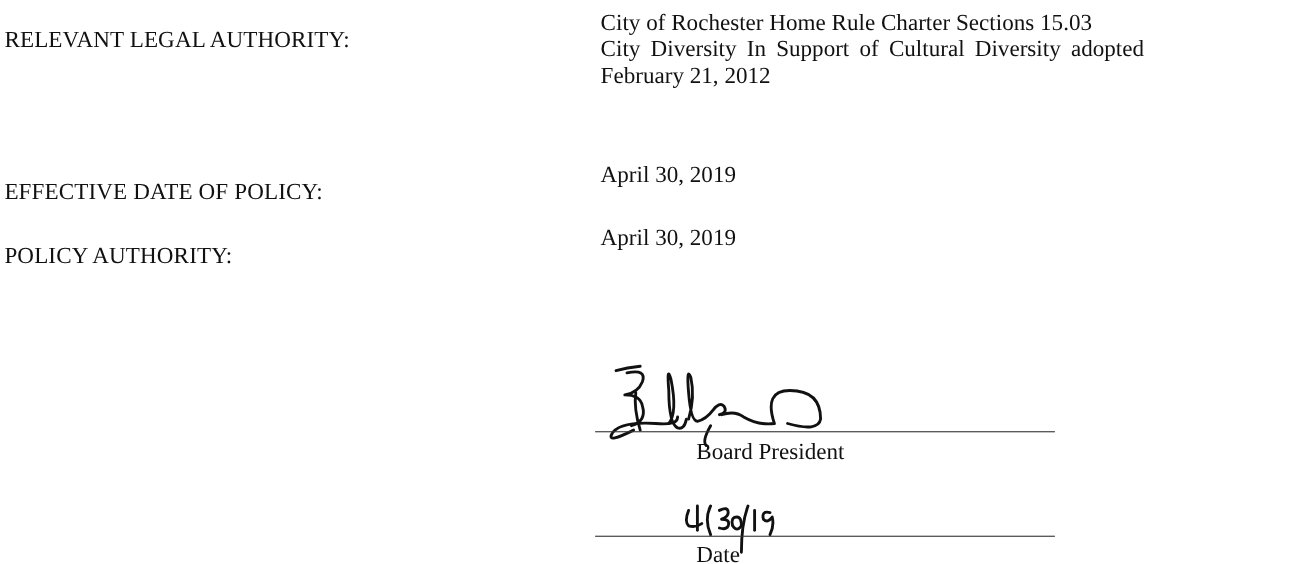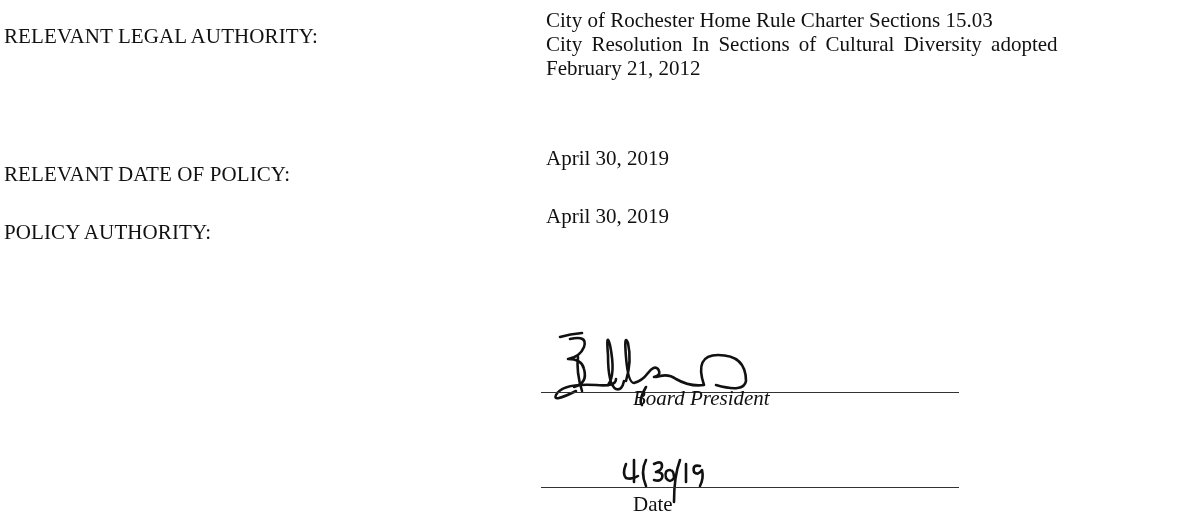--- a/index.html
+++ b/index.html
@@ -15,27 +15,27 @@
     .caption { position: absolute; white-space: nowrap; }
     svg { position: absolute; overflow: visible; }
   </style>
 </head>
 <body>
 
 <div>
   <div class="lbl" style="top:8px;">RELEVANT LEGAL AUTHORITY:</div>
   <div class="val" style="top:8px;">
     <div>City of Rochester Home Rule Charter Sections 15.03</div>
-    <div style="word-spacing:4px;">City Resolution In Sections of Cultural Diversity adopted</div>
+    <div style="word-spacing:4px;">City Diversity In Support of Cultural Diversity adopted</div>
     <div>February 21, 2012</div>
   </div>
 </div>
 
 <div>
-  <div class="lbl" style="top:146px;">RELEVANT DATE OF POLICY:</div>
+  <div class="lbl" style="top:146px;">EFFECTIVE DATE OF POLICY:</div>
   <div class="val" style="top:146px;">April 30, 2019</div>
 </div>
 
 <div>
   <div class="lbl" style="top:204px;">POLICY AUTHORITY:</div>
   <div class="val" style="top:204px;">April 30, 2019</div>
 </div>
 
 <div>
   <svg style="left:548px; top:325px;" width="260" height="90" viewBox="0 0 260 90">
@@ -44,21 +44,21 @@
       <path d="M22 14 q18 -4 14 8 q-4 10 -16 12 q14 0 16 10 q4 14 -10 18"></path>
       <path d="M30 32 q-2 14 4 34"></path>
       <path d="M28 66 q-24 12 -20 4 q6 -12 40 -10 q20 2 20 -6"></path>
       <path d="M60 60 q8 -10 2 -40 q-4 -14 -2 10 q0 30 8 34 q6 2 8 -8"></path>
       <path d="M78 56 q6 -20 2 -38 q-4 -10 -2 14 q2 26 8 26 q8 -2 14 -10 q6 -8 10 -4 q4 6 -4 8"></path>
       <path d="M108 52 q12 -4 20 2 q14 8 28 6 q-10 -30 14 -30 q28 0 28 26 q-2 12 -30 4"></path>
       <path d="M98 62 q-8 14 -4 18"></path>
     </g>
   </svg>
   <div class="sigline" style="top:392px;"></div>
-  <div class="caption" style="left:633px; top:386px;font-style:italic;">Board President</div>
+  <div class="caption" style="left:633px; top:398px;">Board President</div>
 
   <svg style="left:620px; top:458px;" width="120" height="50" viewBox="0 0 120 50">
     <g fill="none" stroke="#111" stroke-width="2.6" stroke-linecap="round" stroke-linejoin="round">
       <path d="M6 6 q-4 10 0 14 q6 2 12 -2"></path>
       <path d="M14 2 l0 22"></path>
       <path d="M26 2 q-6 12 0 26"></path>
       <path d="M34 6 q8 -4 8 2 q0 4 -6 6 q8 0 6 6 q-2 4 -8 2"></path>
       <path d="M50 12 q-6 0 -4 8 q4 6 8 0 q0 -8 -4 -8"></path>
       <path d="M60 2 q-6 16 -6 42"></path>
       <path d="M66 6 l0 18"></path>

